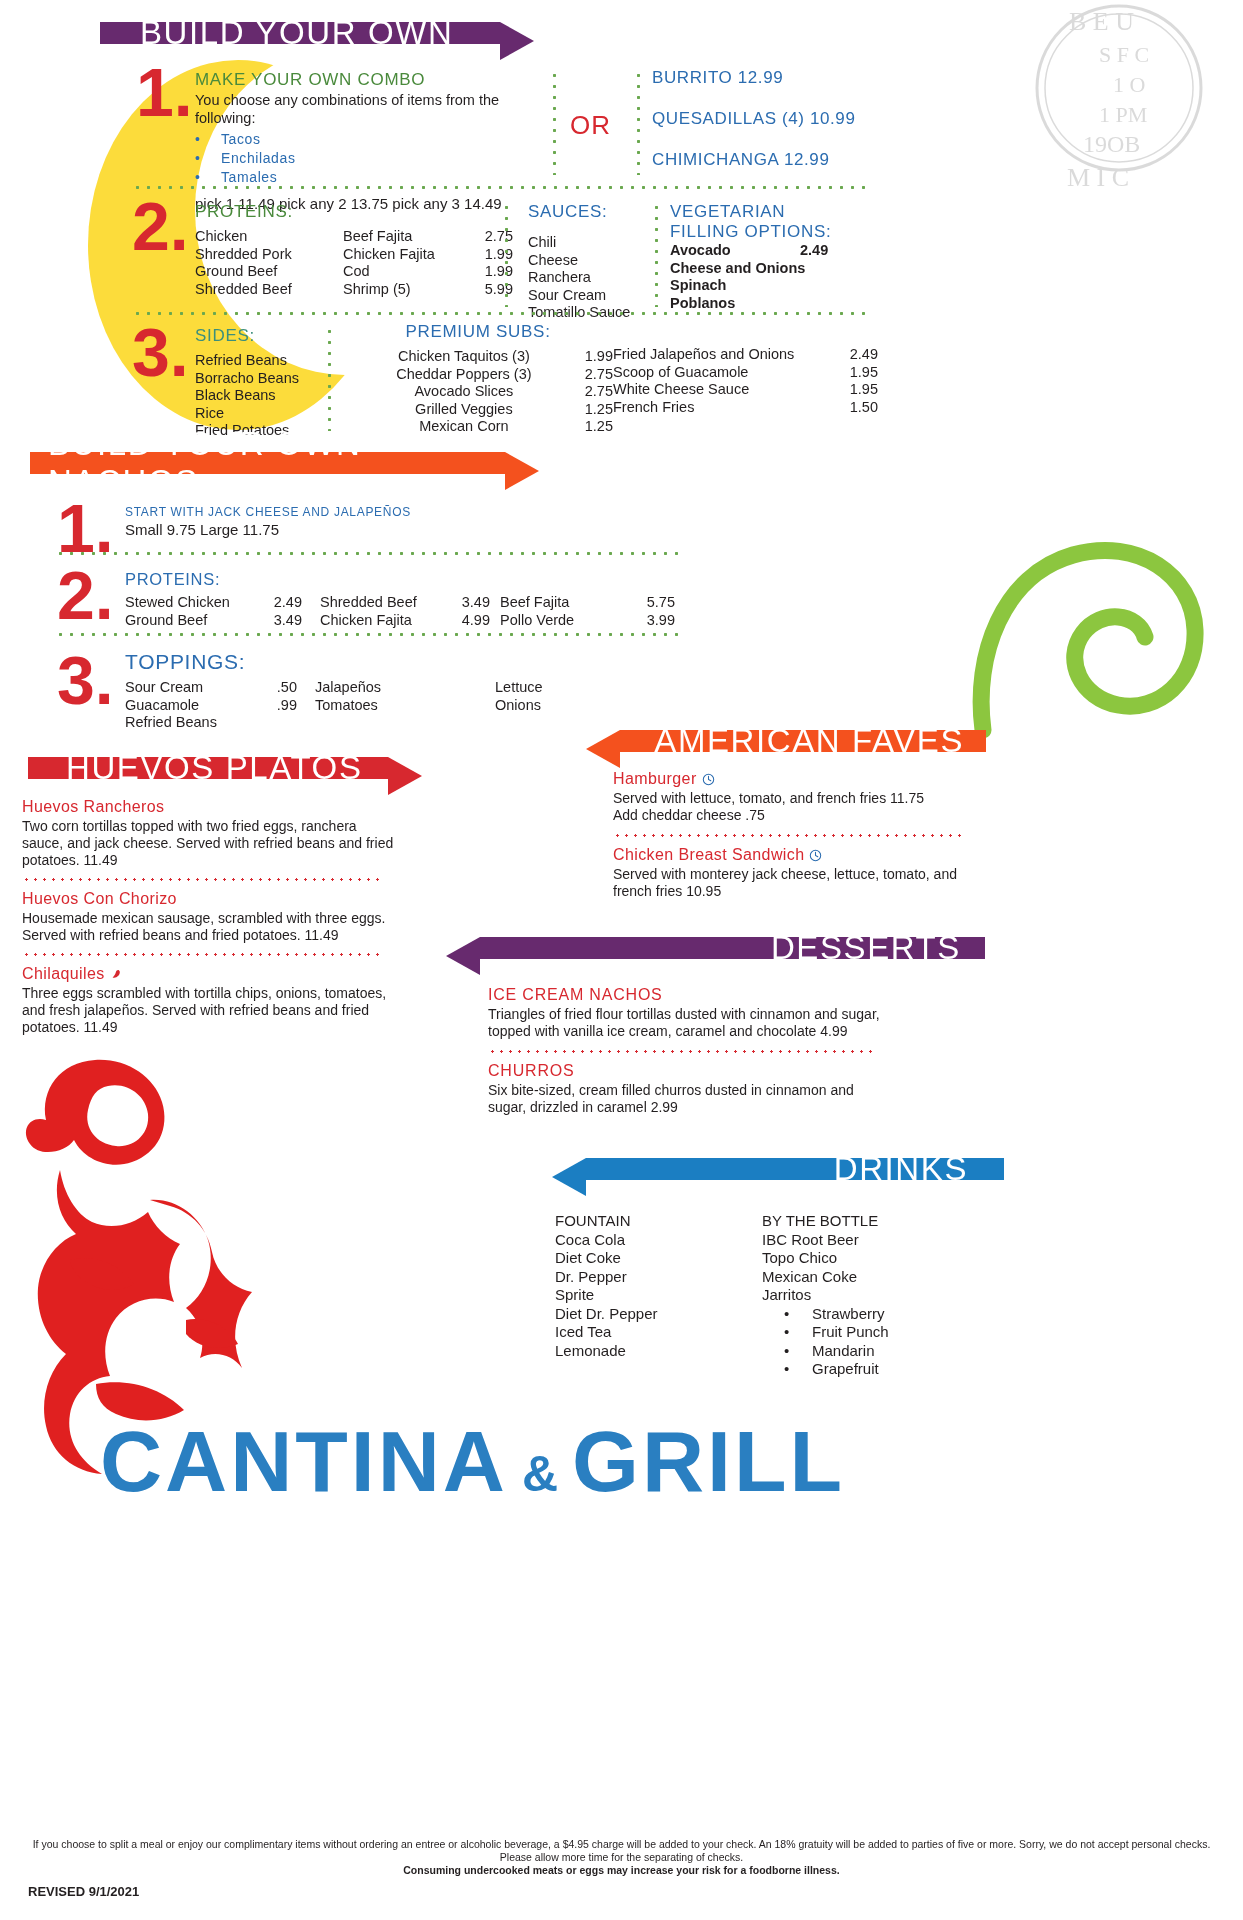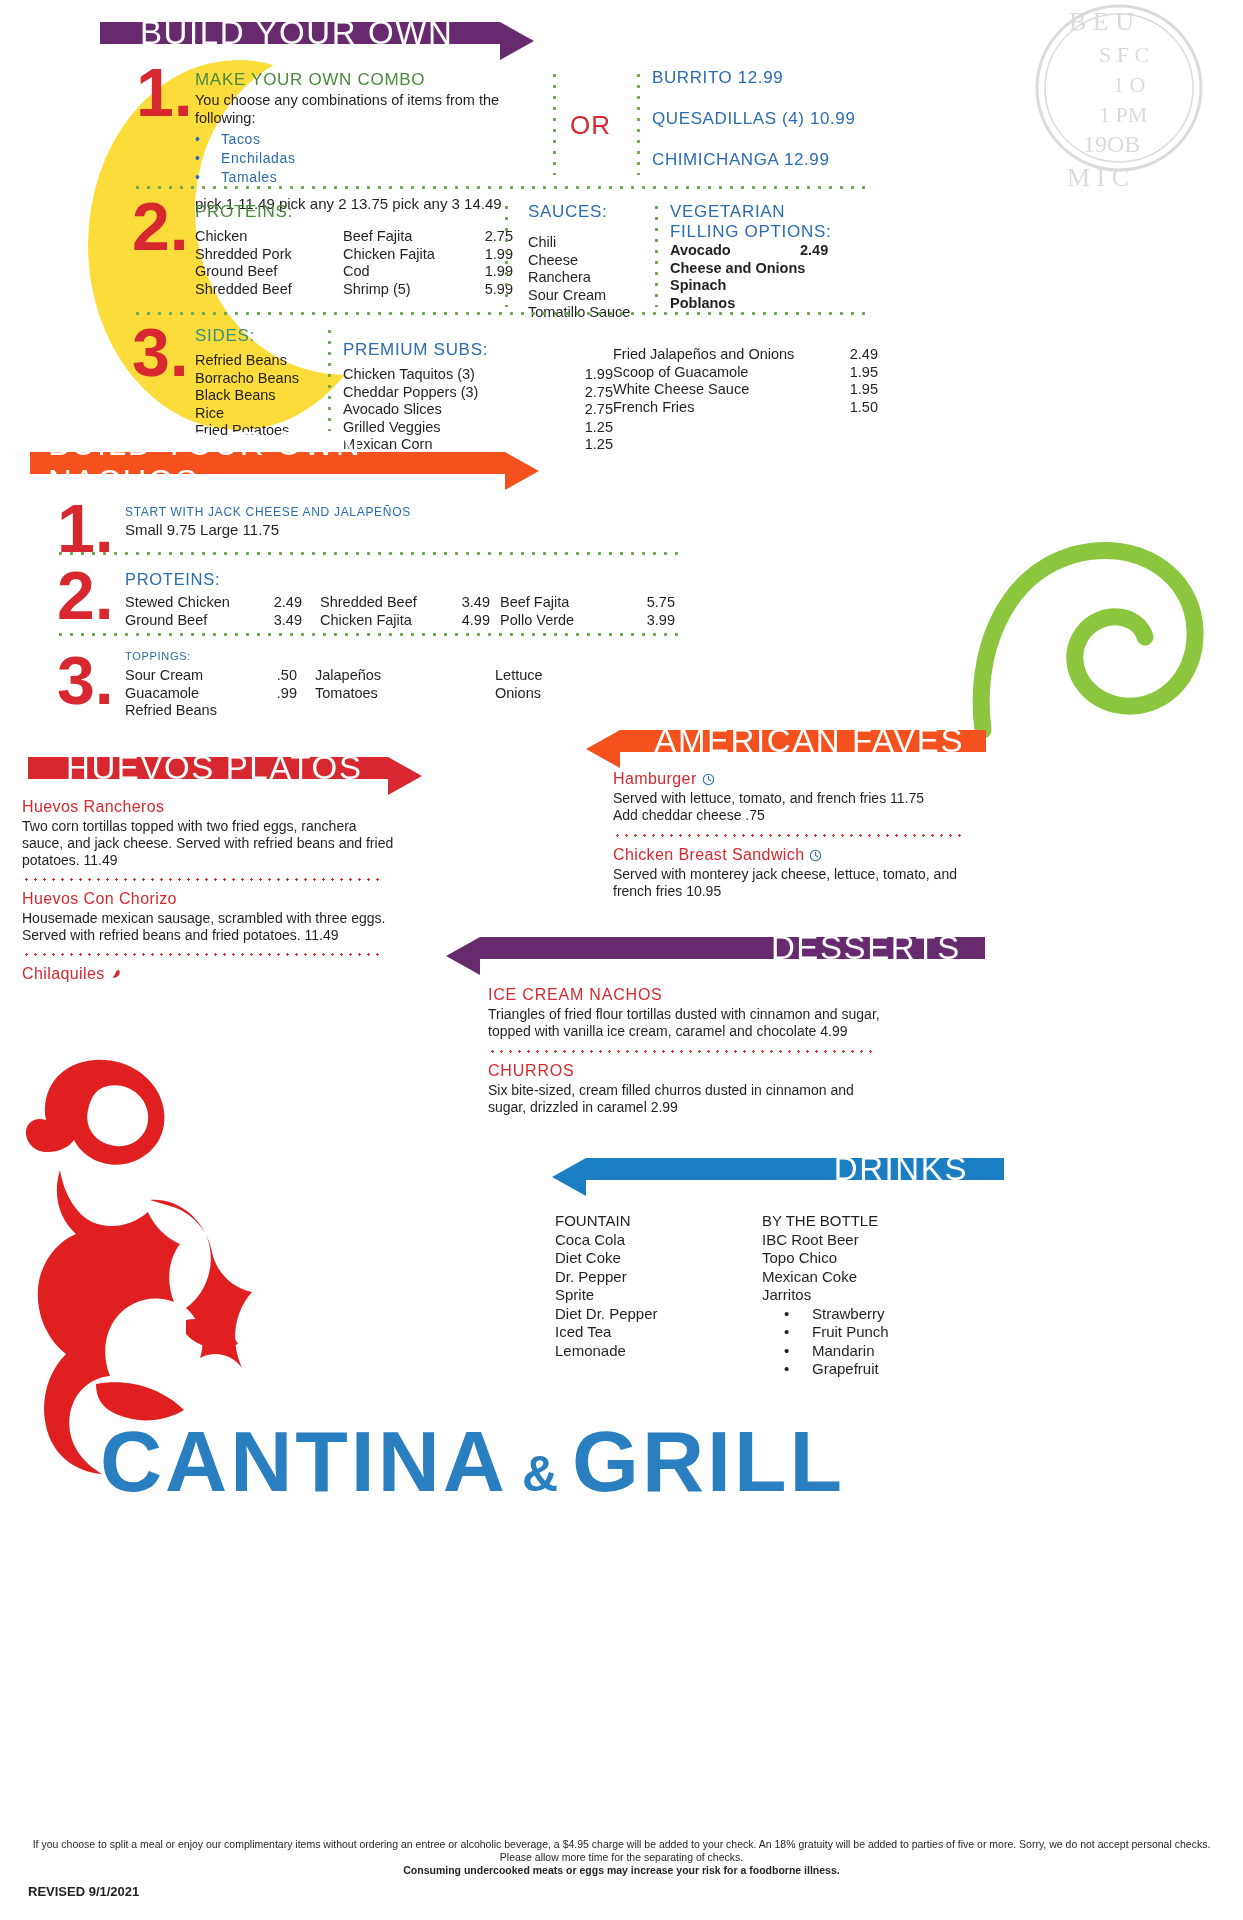--- a/index.html
+++ b/index.html
@@ -291,21 +291,21 @@
     <div>Refried Beans</div>
     <div>Borracho Beans</div>
     <div>Black Beans</div>
     <div>Rice</div>
     <div>Fried Potatoes</div>
   </div>
 </div>
 
 <div class="vdot" style="left:328px; top:326px; height:105px;"></div>
 
-<div class="abs" style="left:343px; top:340px; width:270px;">
+<div class="abs" style="left:343px; top:322px; width:270px;text-align:center;">
   <div class="secthead">PREMIUM SUBS:</div>
   <div class="sub" style="margin-top:6px;">
     <div style="display:flex;">
           <span style="flex:1;">Chicken Taquitos (3)</span>
           <span>1.99</span>
         </div>
     <div style="display:flex;">
           <span style="flex:1;">Cheddar Poppers (3)</span>
           <span>2.75</span>
         </div>
@@ -390,21 +390,21 @@
             <span>3.99</span>
           </div>
     </div>
   </div>
 </div>
 
 <div class="dotrule" style="left:55px; top:633px; width:625px;"></div>
 
 <div class="bignum" style="left:57px; top:650px;">3.</div>
 <div class="abs" style="left:125px; top:650px; width:560px;">
-  <div class="secthead" style="font-size:11px;">TOPPINGS:</div>
+  <div class="secthead" style="font-size:21px;">TOPPINGS:</div>
   <div style="margin-top:5px; display:flex;">
     <div style="width:190px;">
       <div class="sub" style="display:flex;">
             <span style="flex:1;">Sour Cream</span>
             <span style="padding-right:18px;">.50</span>
           </div>
       <div class="sub" style="display:flex;">
             <span style="flex:1;">Guacamole</span>
             <span style="padding-right:18px;">.99</span>
           </div>
@@ -437,20 +437,21 @@
     <div class="desc" style="margin-top:2px;">Housemade mexican sausage, scrambled with three eggs. Served with refried beans and fried potatoes. 11.49</div>
   </div>
   <div class="dotrule red" style="position:relative; margin:9px 0 9px 0; width:358px;"></div>
   <div>
     <div class="redhead">
       <span>Chilaquiles</span>
       <svg width="13" height="13" viewBox="0 0 20 20" style="vertical-align:-1px;">
         <path d="M4 16 C 9 18, 16 13, 15 7 C 14 3, 10 4, 9 8 C 8 12, 6 14, 4 16 Z" fill="#d7282f"></path>
       </svg>
     </div>
+    <div class="desc" style="margin-top:2px;">Three eggs scrambled with tortilla chips, onions, tomatoes, and fresh jalapeños.  Served with refried beans and fried potatoes. 11.49</div>
   </div>
 </div>
 
 <div class="banner" style="left:620px; top:730px; width:366px; background:#f4511e; padding-right:22px; justify-content:flex-end;">
   <span>AMERICAN FAVES</span>
   <span class="arrow-l" style="border-right:34px solid #f4511e;"></span>
 </div>
 
 <div class="abs" style="left:613px; top:770px; width:380px;">
   <div>

